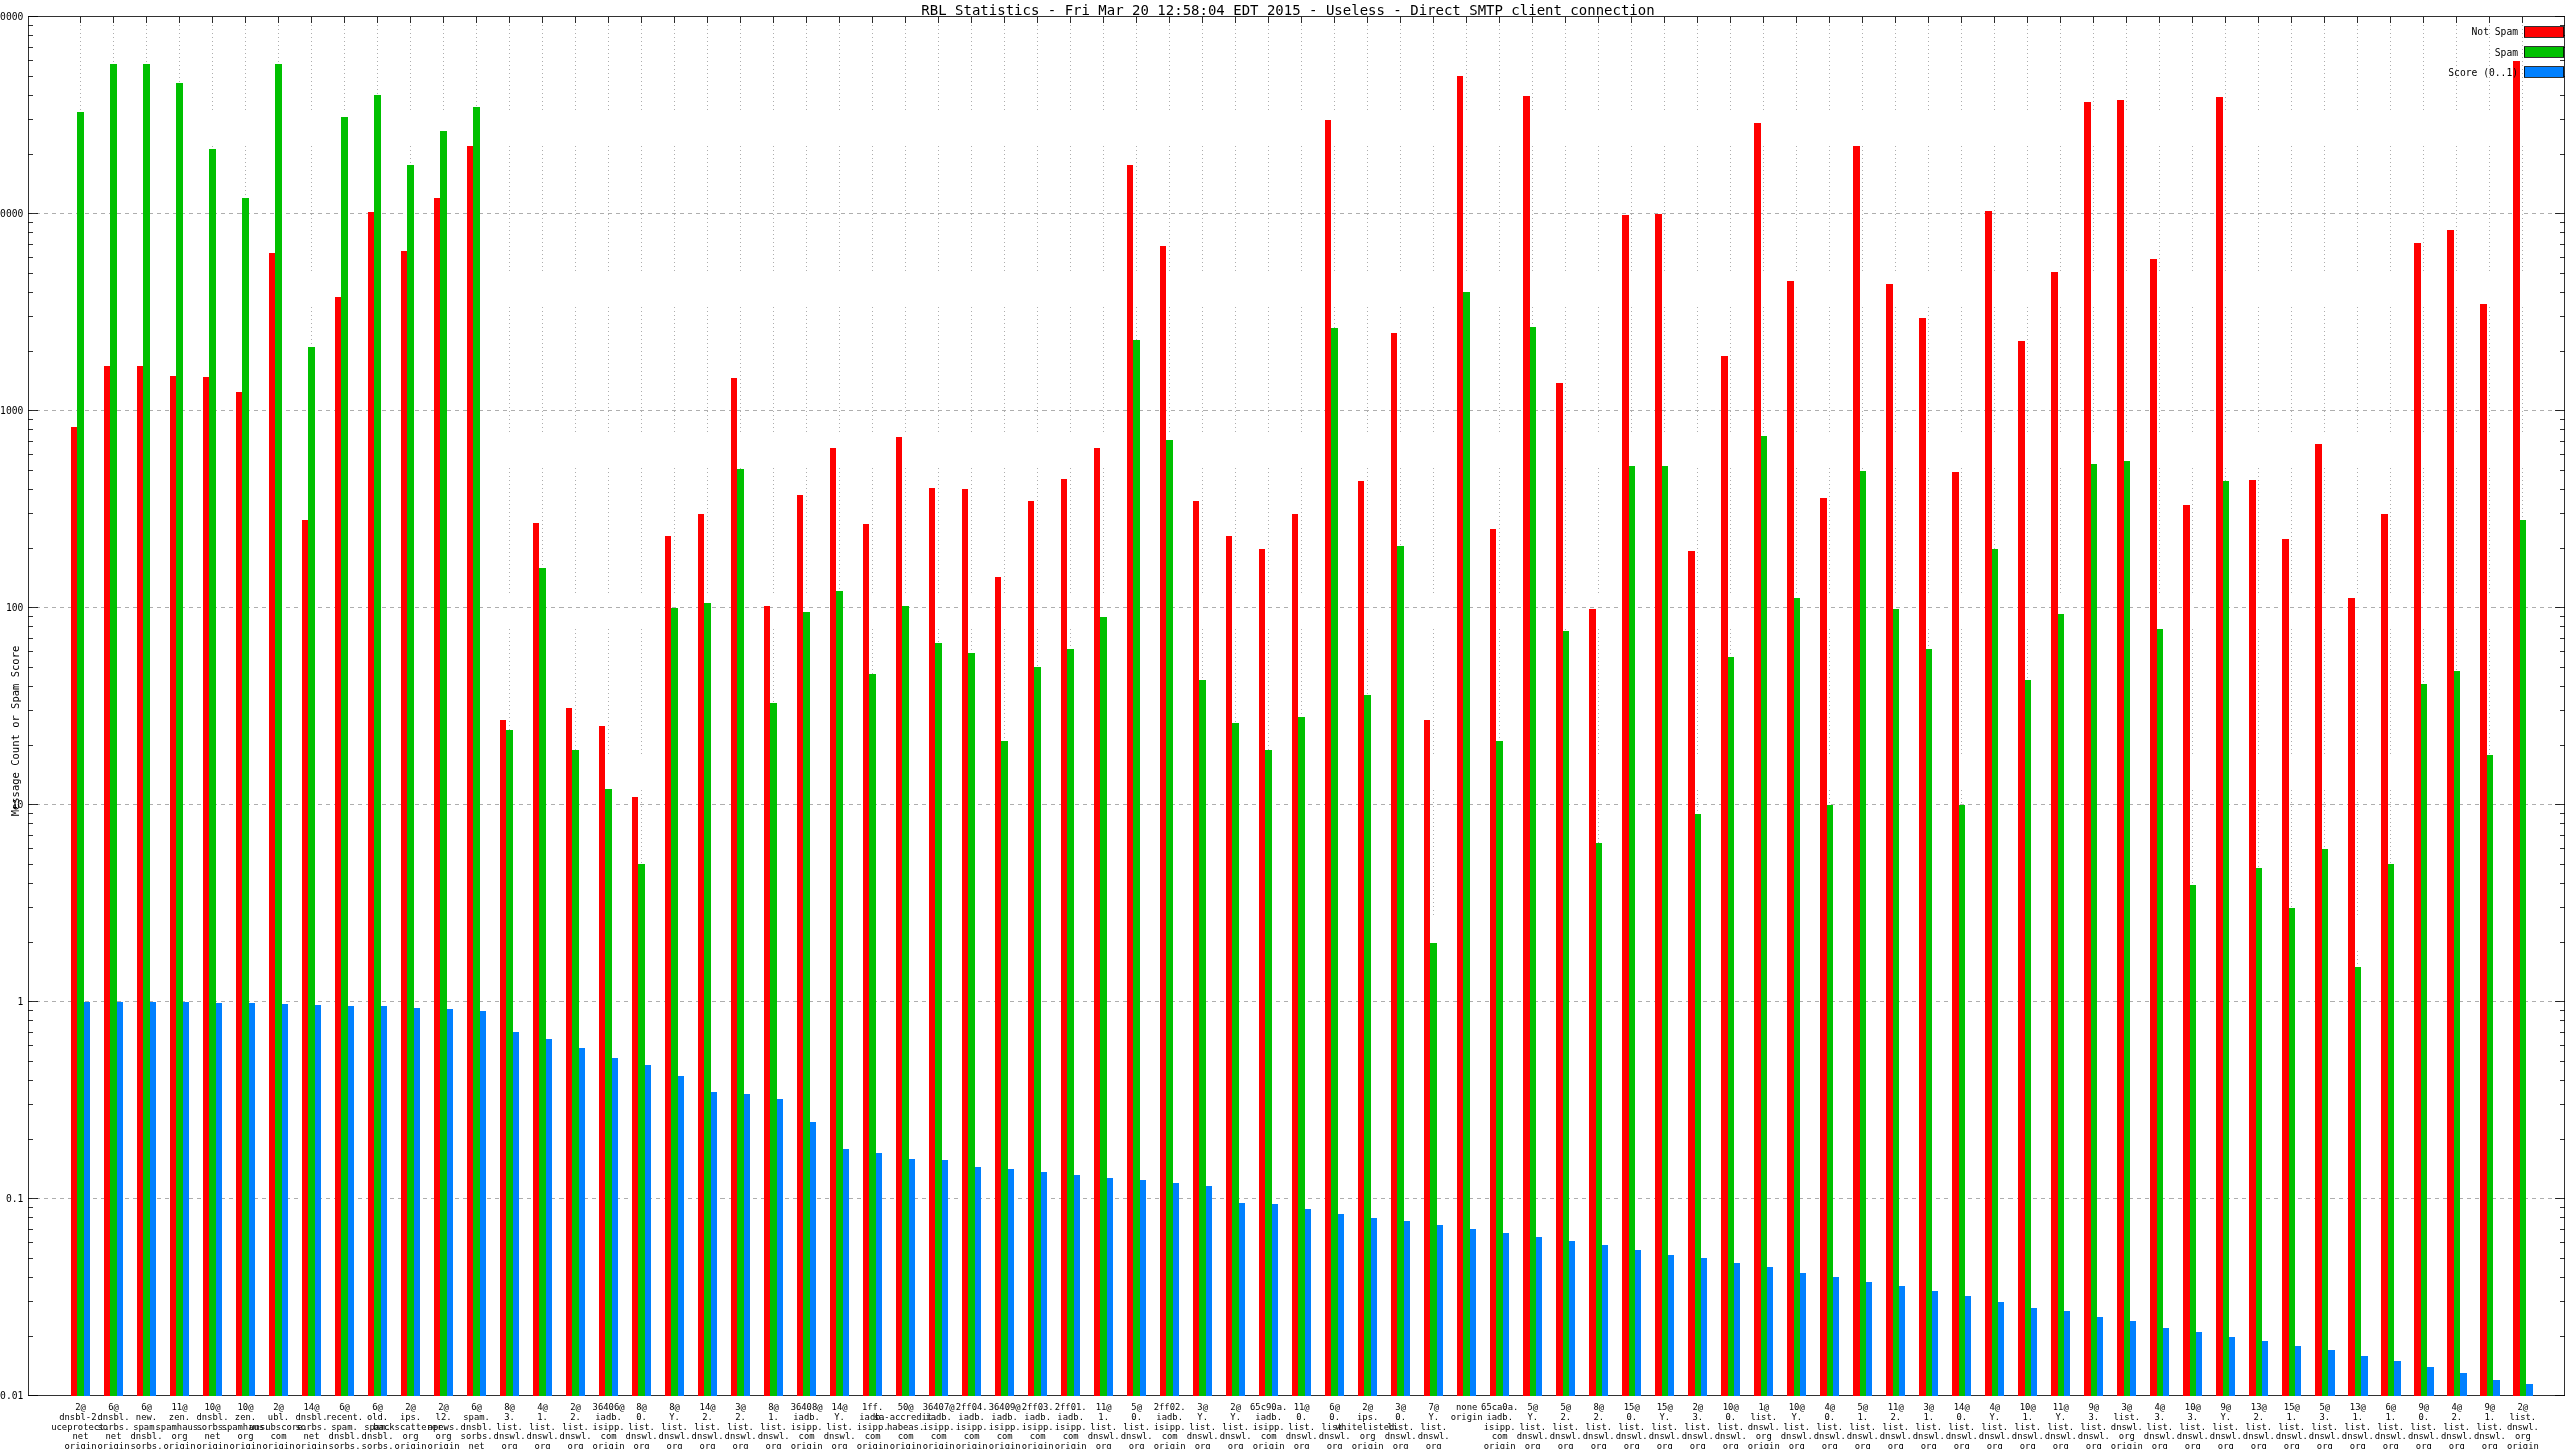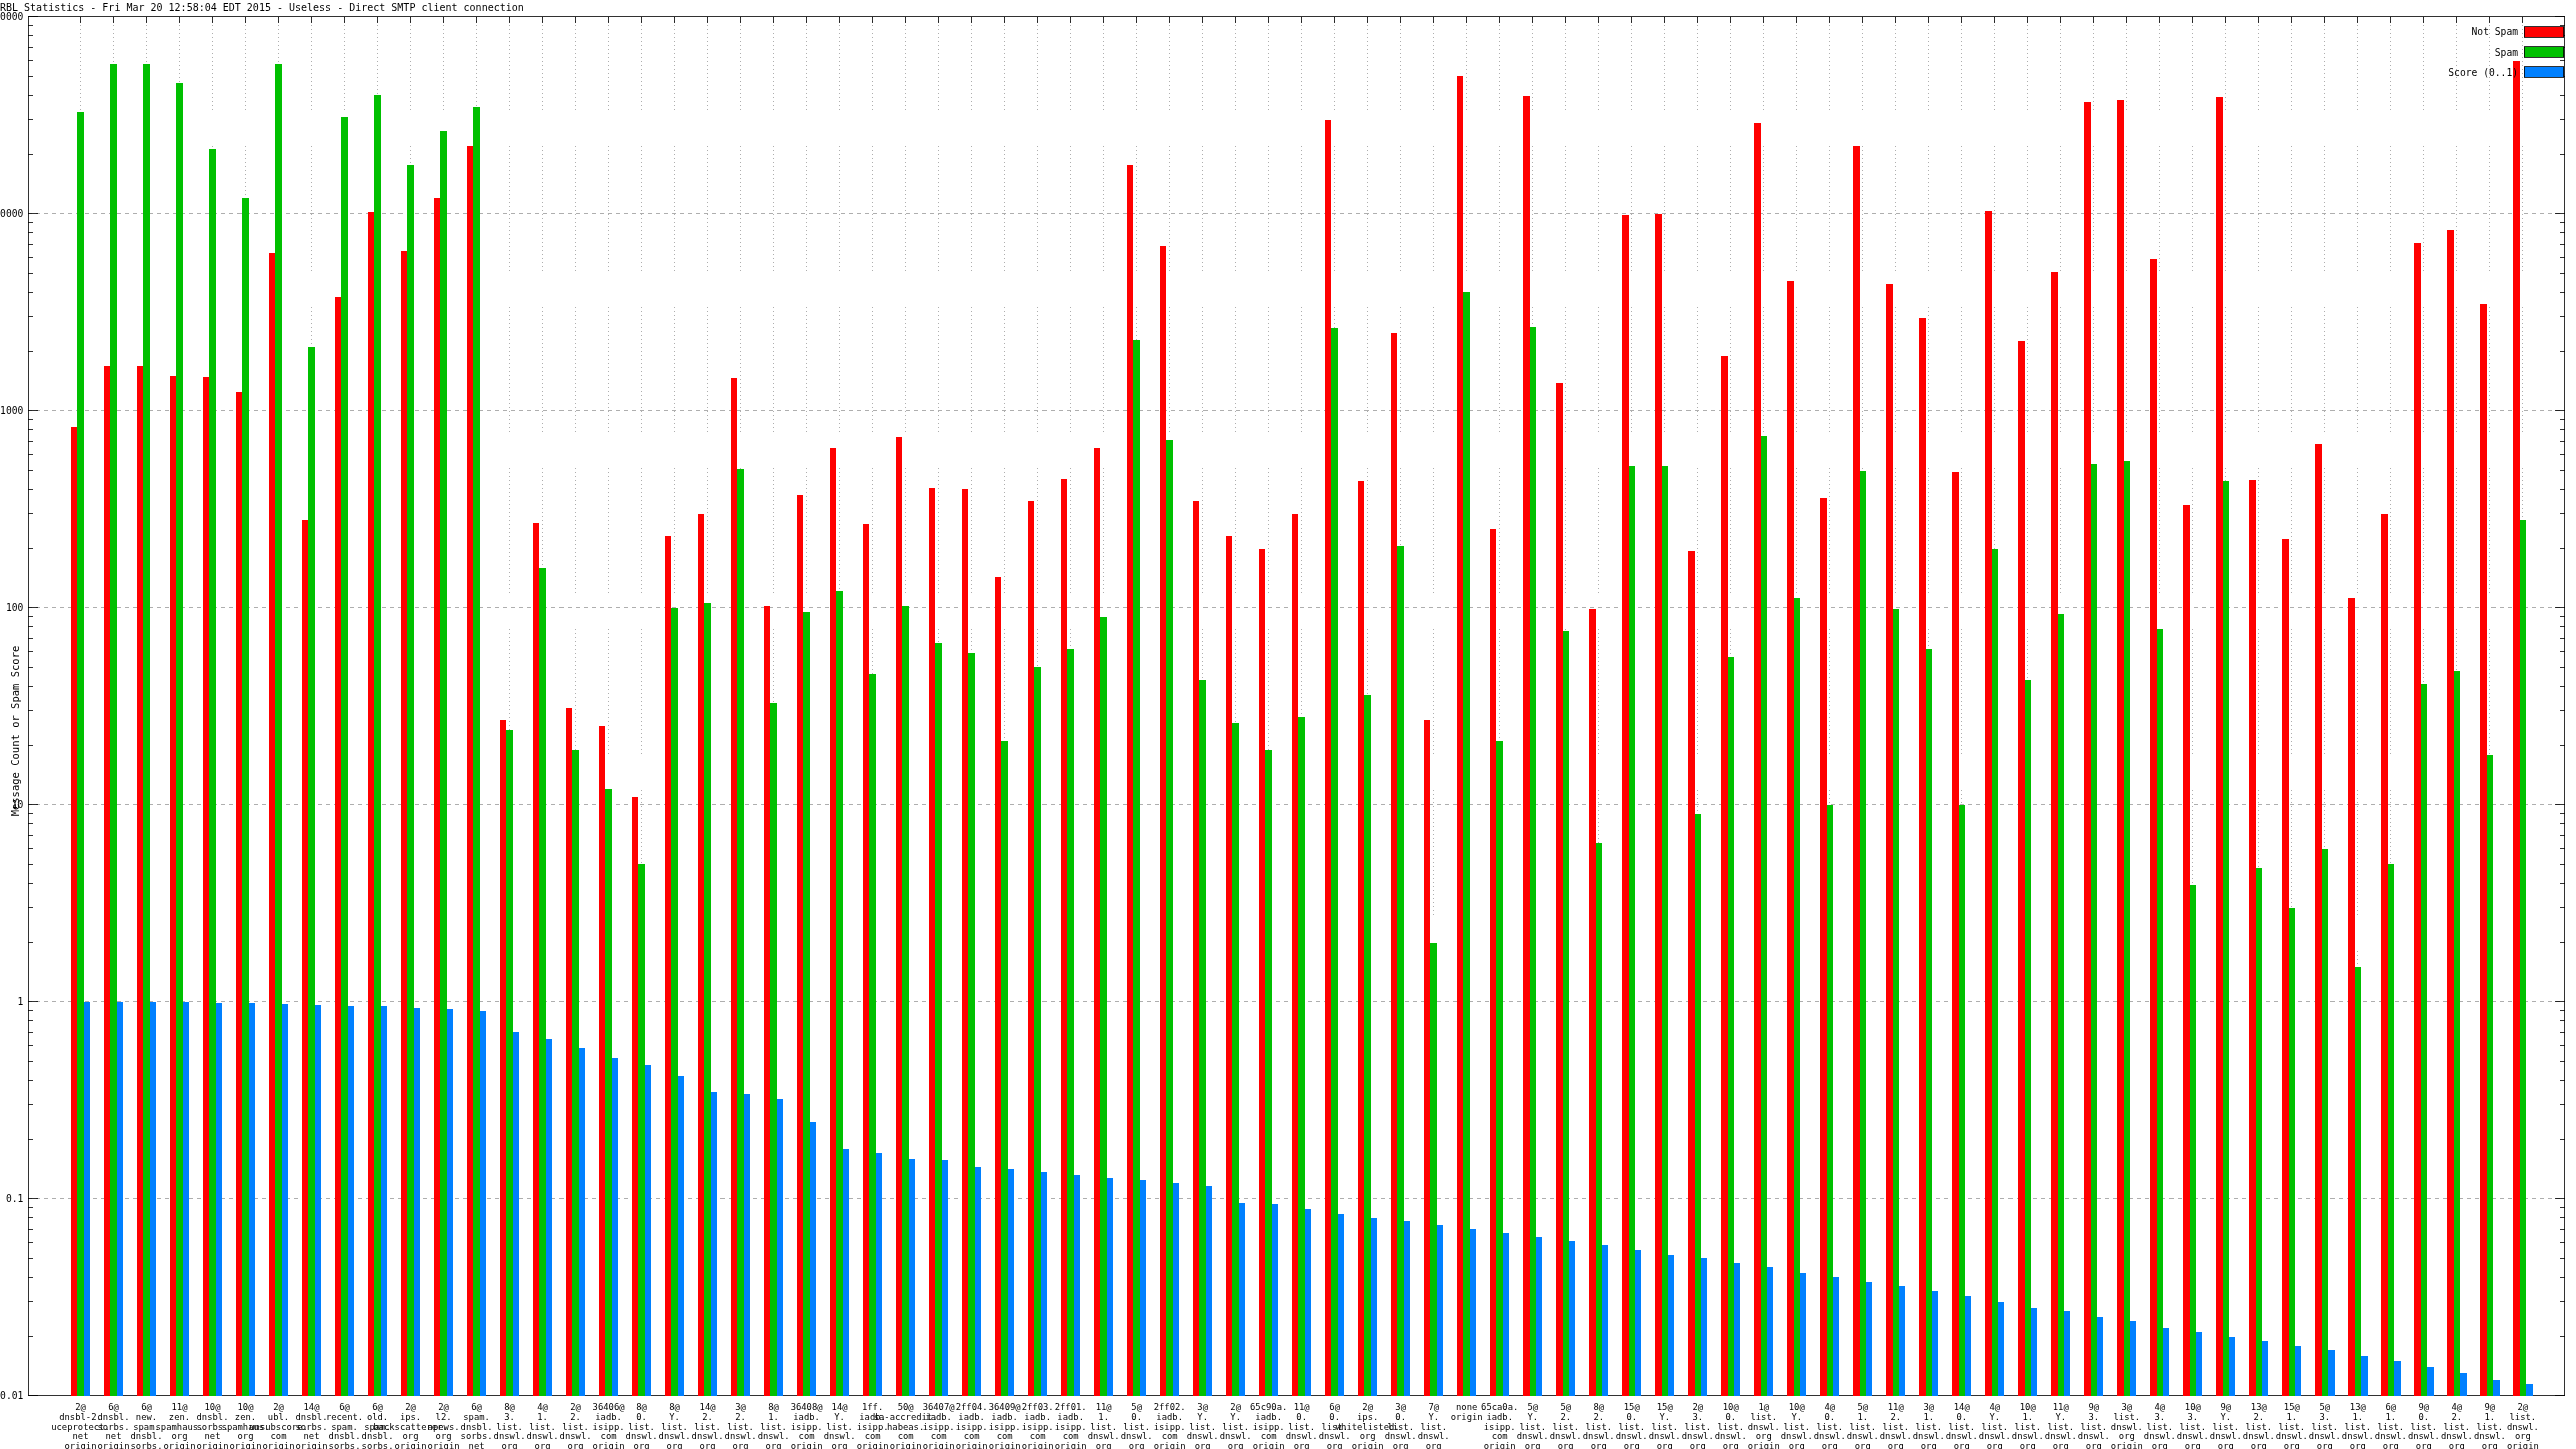--- a/index.html
+++ b/index.html
@@ -1,19 +1,19 @@
 <!DOCTYPE html>
 <html style="font-size:13px"><head>
 <meta charset="utf-8">
 <style>
   html,body{margin:0;padding:0;background:#fff;}
   #stage{position:relative;width:2576px;height:1449px;background:#ffffff;overflow:hidden;
          font-family:"DejaVu Sans Mono","Liberation Mono",monospace;}
-  #chart-title{position:absolute;top:1.6px;left:0;width:2576px;
-               font-size:10px;color:#000;white-space:pre;}
+  #chart-title{position:absolute;top:1.6px;left:0;width:2576px;text-align:center;
+               font-size:14px;color:#000;white-space:pre;}
   #y-axis-title{position:absolute;left:-90px;top:725px;width:209px;text-align:center;
                 transform:rotate(-90deg);transform-origin:center center;
                 font-size:10.5px;color:#000;}
   svg{position:absolute;left:0;top:0;}
   text{font-family:"DejaVu Sans Mono","Liberation Mono",monospace;}
 </style>
 </head>
 <body>
 
 <div id="stage">

